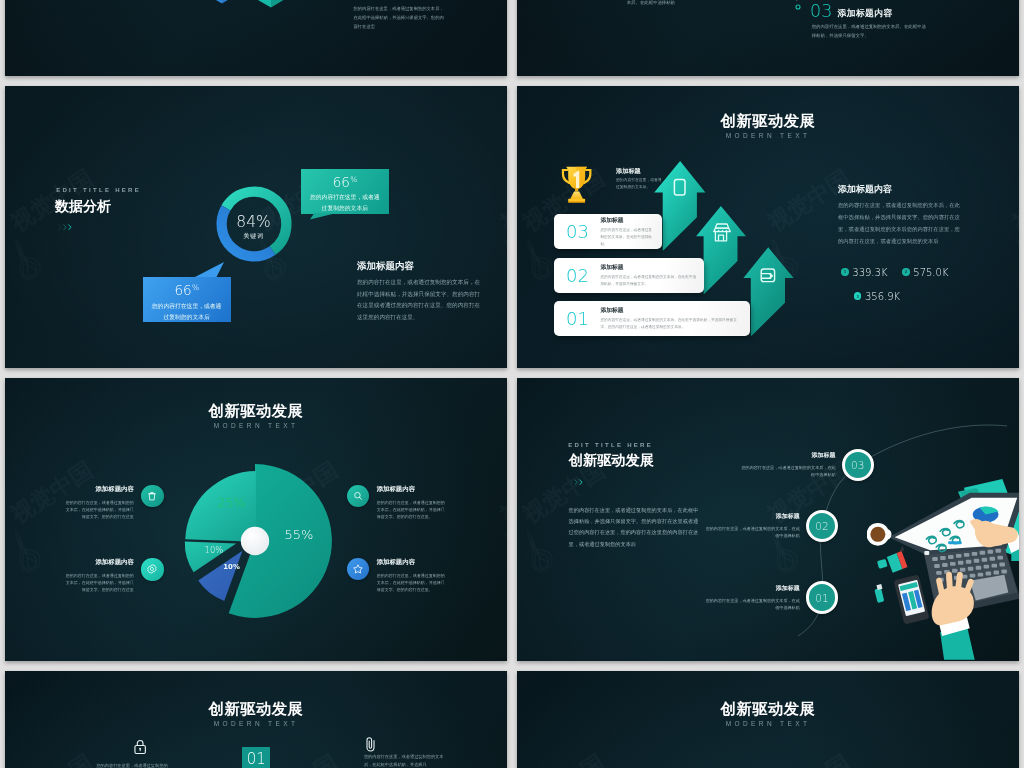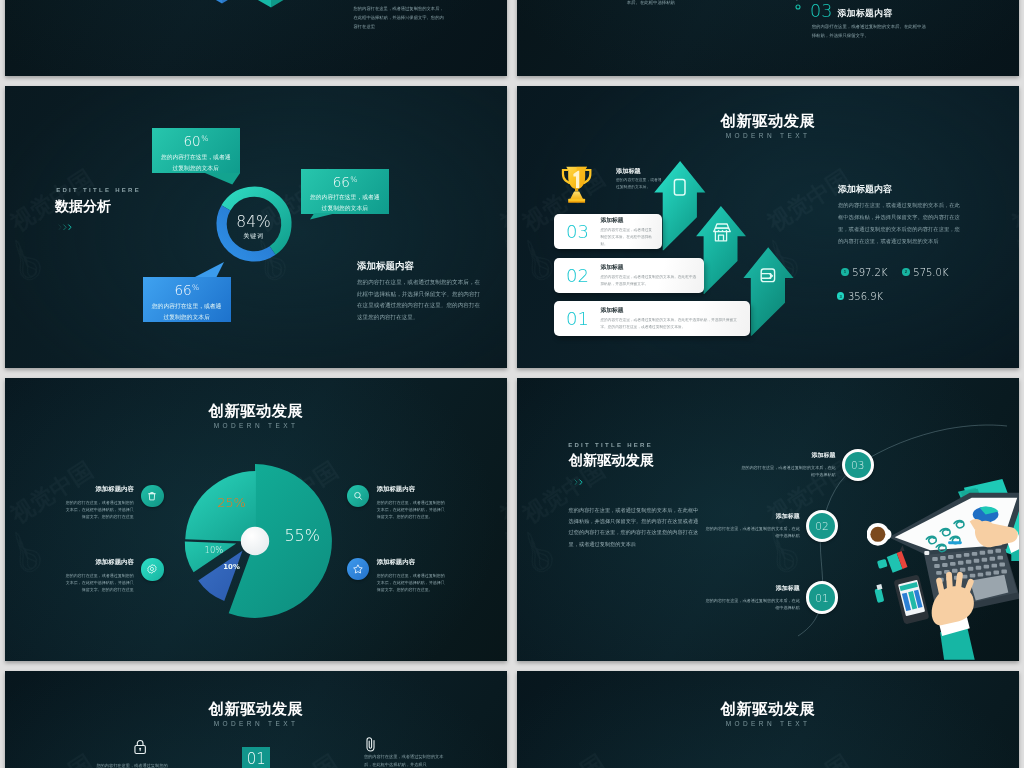--- a/index.html
+++ b/index.html
@@ -84,30 +84,30 @@
   .s4-sidebody{position:absolute;left:321px;top:114.5px;width:126px;font-size:5.3px;line-height:2.25;}
   .s4stat{position:absolute;display:flex;align-items:center;}
   .s4dot{width:7.4px;height:7.4px;border-radius:50%;display:inline-flex;align-items:center;
      justify-content:center;color:#0a3f3a;font-size:4.2px;font-weight:700;margin-right:3.6px;}
   .d1{background:#17b3a0;}
   .d2{background:#17b3a0;}
   .d3{background:#1fd3c0;}
   .s4sv{color:#eaf3f4;font-size:10px;font-family:"DejaVu Sans",sans-serif;font-weight:300;}
   .st1{left:324.3px;top:181px;}
   .st2{left:385.3px;top:181px;}
-  .st3{left:320px;top:205.1px;}
+  .st3{left:337px;top:205.1px;}
 
   
   .bg-c{background:
       radial-gradient(88% 115% at 40% 52%, rgba(22,64,74,.42) 0%, rgba(10,29,37,0) 66%),
       linear-gradient(122deg,#081820 0%,#0b2028 48%,#081619 100%);}
   .s5-pie{position:absolute;left:150px;top:62.5px;width:200px;height:200px;}
-  .s5-l55{position:absolute;left:279.4px;top:149.5px;color:#f2fbf9;font-size:16px;
+  .s5-l55{position:absolute;left:279.4px;top:149.5px;color:#f2fbf9;font-size:13px;
      line-height:1;font-family:"DejaVu Sans",sans-serif;font-weight:300;}
-  .s5-l25{position:absolute;left:212.2px;top:119.3px;color:#f97316;font-size:12.9px;
+  .s5-l25{position:absolute;left:212.2px;top:119.3px;color:#22c55e;font-size:12.9px;
      line-height:1;font-family:"DejaVu Sans",sans-serif;font-weight:300;}
   .s5-l10a{position:absolute;left:199.6px;top:168.4px;color:#eefaf7;font-size:8.4px;
      line-height:1;font-family:"DejaVu Sans",sans-serif;font-weight:300;}
   .s5-l10b{position:absolute;left:218.3px;top:185.5px;color:#eefaf7;font-size:6.9px;
      line-height:1;font-family:"DejaVu Sans",sans-serif;font-weight:700;}
   .s5item{position:absolute;display:flex;align-items:flex-start;}
   .s5ic{width:22.3px;height:22.3px;border-radius:50%;display:block;flex:0 0 22.3px;
      box-shadow:0 1px 3px rgba(0,0,0,.35);padding:5.2px;box-sizing:border-box;}
   .s5ic svg{width:11.9px;height:11.9px;display:block;}
   .s5t{color:#eff6f7;font-size:6.4px;font-weight:700;margin-bottom:5px;letter-spacing:0;}
@@ -349,27 +349,20 @@
       </linearGradient>
     </defs>
 
     <path d="M15.79 30.25 A39.5 39.5 0 1 1 72.66 82.36" fill="none" stroke="url(#dg1)" stroke-width="12.6"></path>
 
     <path d="M72.66 82.36 A39.5 39.5 0 0 1 15.79 30.25" fill="none" stroke="url(#dg2)" stroke-width="12.6"></path>
   </svg>
   <div class="s3-cv">84%</div>
   <div class="s3-cl">关键词</div>
 
-  <div class="co co1">
-    <div class="co-val"><span>60</span><i>%</i></div>
-    <div class="co-txt">您的内容打在这里，或者通过复制您的文本后</div>
-    <svg class="co-tail t1" viewBox="0 0 36 12">
-          <path d="M0 0 H35.1 L27.3 11.5 Z" fill="#13a38f"></path>
-        </svg>
-  </div>
 
   <div class="co co2">
     <div class="co-val"><span>66</span><i>%</i></div>
     <div class="co-txt">您的内容打在这里，或者通过复制您的文本后</div>
     <svg class="co-tail t2" viewBox="0 0 27 7">
           <path d="M4.3 0 H26.5 L0 6.6 Z" fill="#16a895"></path>
         </svg>
   </div>
 
   <div class="co co3 blue">
@@ -612,21 +605,21 @@
           <div class="s4t">添加标题</div>
       <div class="s4b">您的内容打在这里，或者通过复制您的文本后。在此框中选择粘贴，并选择只保留文字。您的内容打在这里，或者通过复制您的文本后。</div>
         </div>
   </div>
 
   <div class="s4-sidettl">添加标题内容</div>
   <div class="s4-sidebody bodytext">您的内容打在这里，或者通过复制您的文本后，在此框中选择粘贴，并选择只保留文字。您的内容打在这里，或者通过复制您的文本后您的内容打在这里，您的内容打在这里，或者通过复制您的文本后</div>
 
   <div class="s4stat st1">
     <span class="s4dot d1">1</span>
-    <span class="s4sv">597.2K</span>
+    <span class="s4sv">339.3K</span>
   </div>
   <div class="s4stat st2">
     <span class="s4dot d2">2</span>
     <span class="s4sv">575.0K</span>
   </div>
   <div class="s4stat st3">
     <span class="s4dot d3">3</span>
     <span class="s4sv">356.9K</span>
   </div>
 </div>

